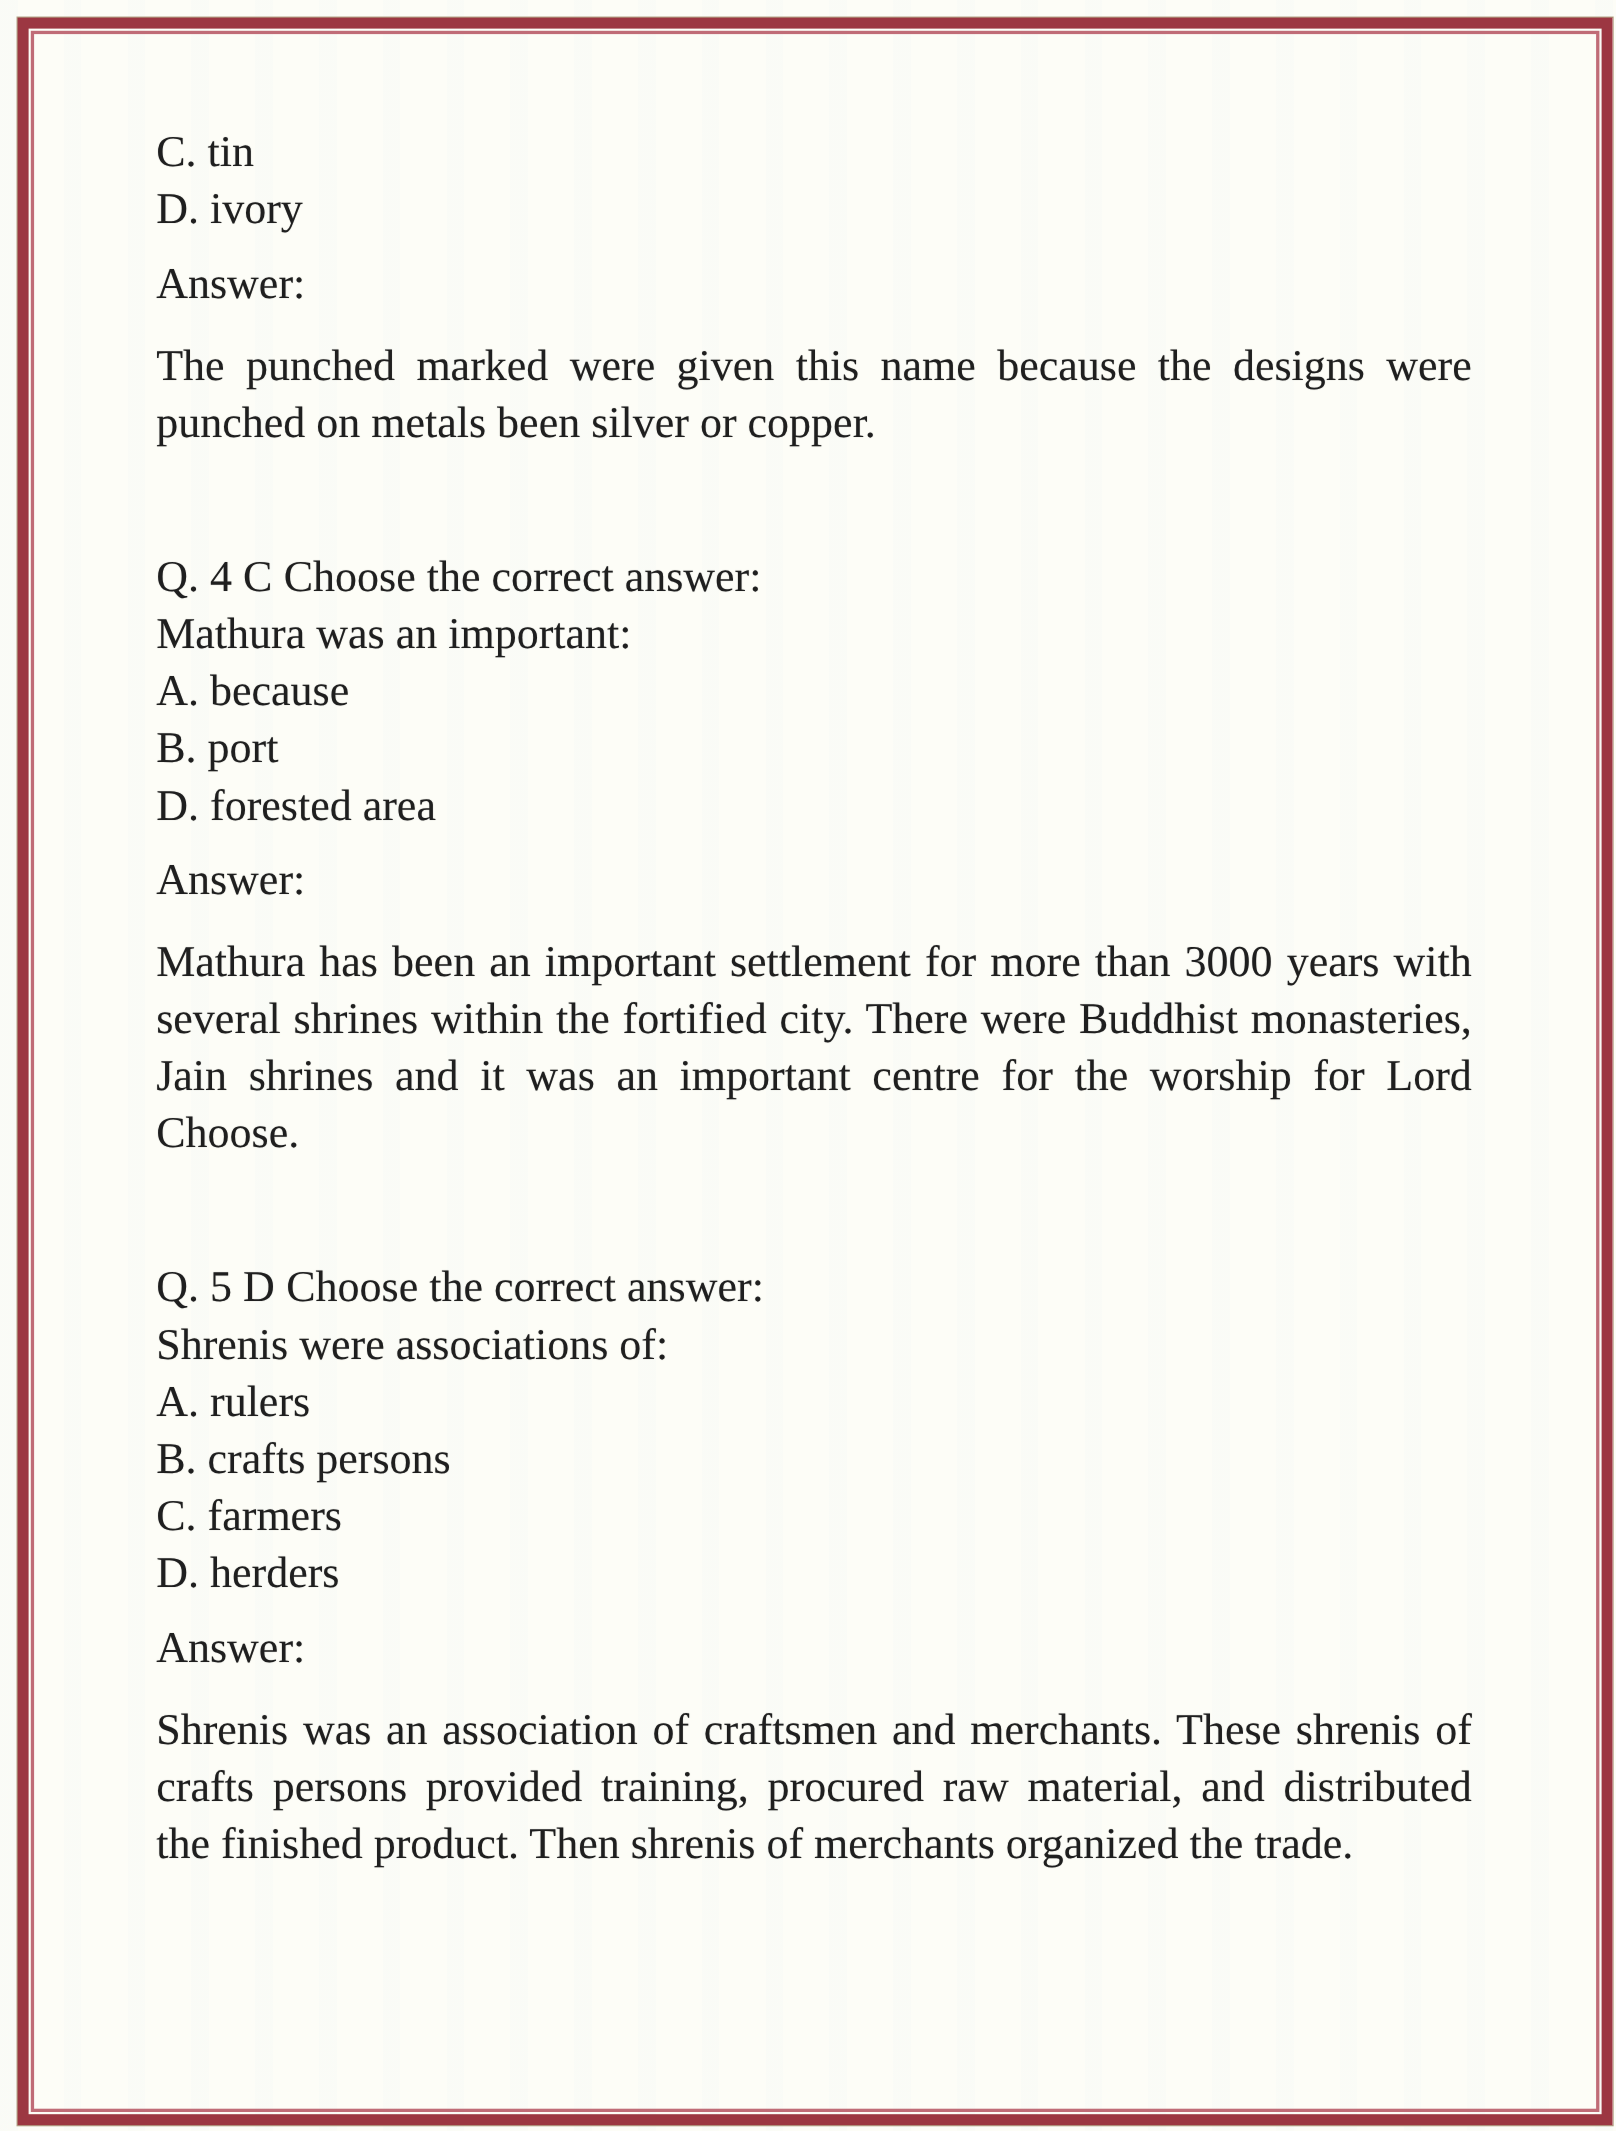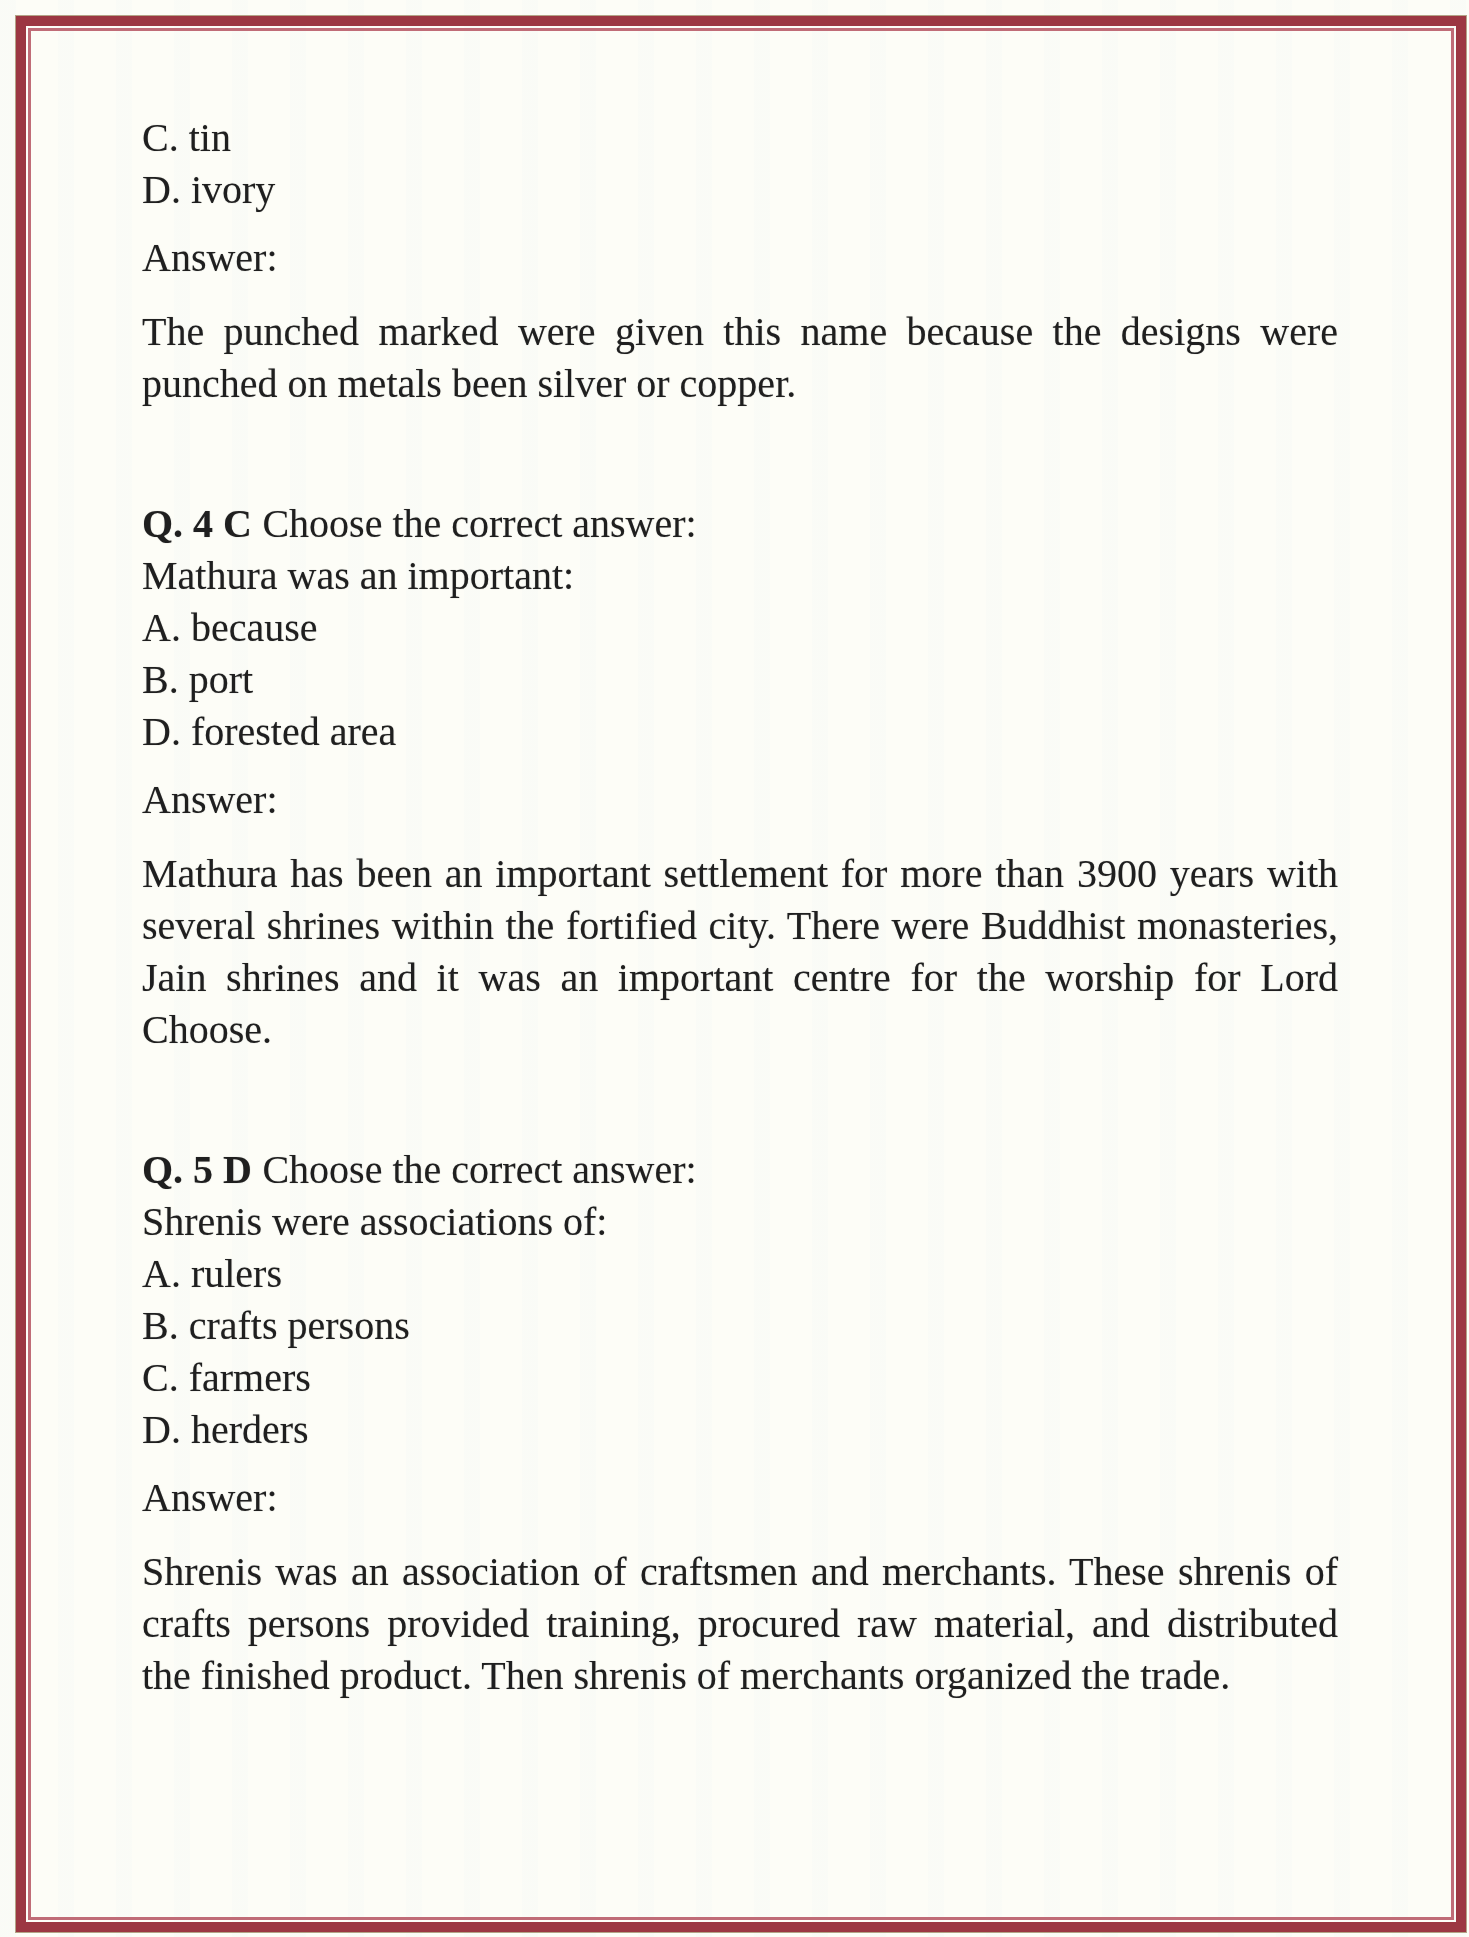--- a/index.html
+++ b/index.html
@@ -41,21 +41,21 @@
     line-height: 52px;
     text-shadow: 0 0 1px rgba(25,25,25,0.35);
   }
   .jline { text-align: justify; text-align-last: justify; }
   .jline.last { text-align-last: left; }
 
   .answer-label { margin-top: 16px; }
   .para { margin-top: 22px; }
   .section { margin-top: 88px; }
 
-  .q-bold { font-weight: 700; }
+  .q-bold { font-weight: 400; }
   .q-rest { margin-left: 0.26em; }
 </style>
 </head>
 <body>
 
 <div class="frame-band">
   <div class="frame-line"></div>
 </div>
 
 <div class="content">
@@ -74,21 +74,21 @@
     <div class="line">
       <span class="q-bold">Q. 4 C</span><span class="q-rest">Choose the correct answer:</span>
     </div>
     <div class="line">Mathura was an important:</div>
     <div class="line">A. because</div>
     <div class="line">B. port</div>
     <div class="line">D. forested area</div>
   </div>
   <div class="line answer-label">Answer:</div>
   <div class="para">
-    <div class="line jline">Mathura has been an important settlement for more than 3900 years with</div>
+    <div class="line jline">Mathura has been an important settlement for more than 3000 years with</div>
     <div class="line jline">several shrines within the fortified city. There were Buddhist monasteries,</div>
     <div class="line jline">Jain shrines and it was an important centre for the worship for Lord</div>
     <div class="line jline last">Choose.</div>
   </div>
 
   <div class="section">
     <div class="line">
       <span class="q-bold">Q. 5 D</span><span class="q-rest">Choose the correct answer:</span>
     </div>
     <div class="line">Shrenis were associations of:</div>

